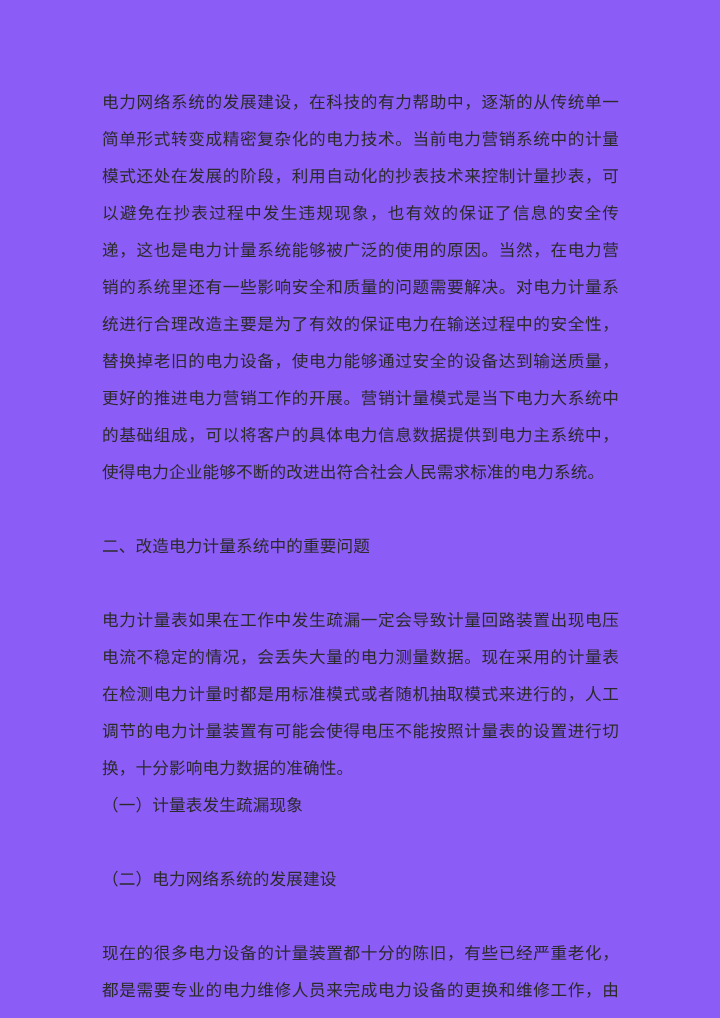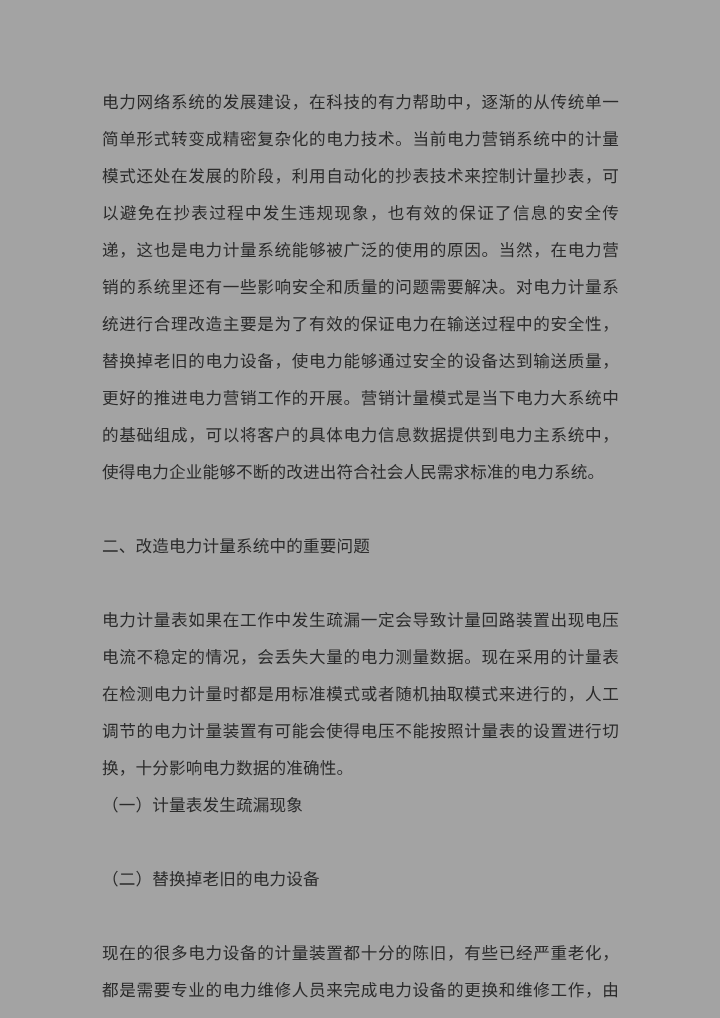--- a/index.html
+++ b/index.html
@@ -15,21 +15,21 @@
     overflow: hidden;
     font-family: "DejaVu Serif", "Liberation Serif", serif;
   }
 
   #page {
     position: absolute;
     left: 0;
     top: 0;
     width: 720px;
     height: 1018px;
-    background: #a3a3a3;
+    background: #8b5cf6;
   }
 
   #content {
     position: absolute;
     left: 102px;
     top: 84px;
     width: 517px;
   }
 
   .para {
@@ -75,20 +75,20 @@
     <p class="para heading">二、改造电力计量系统中的重要问题</p>
 
     <div class="spacer-blank"></div>
 
     <p class="para body">电力计量表如果在工作中发生疏漏一定会导致计量回路装置出现电压电流不稳定的情况，会丢失大量的电力测量数据。现在采用的计量表在检测电力计量时都是用标准模式或者随机抽取模式来进行的，人工调节的电力计量装置有可能会使得电压不能按照计量表的设置进行切换，十分影响电力数据的准确性。</p>
 
     <p class="para heading">（一）计量表发生疏漏现象</p>
 
     <div class="spacer-blank"></div>
 
-    <p class="para heading">（二）替换掉老旧的电力设备</p>
+    <p class="para heading">（二）电力网络系统的发展建设</p>
 
     <div class="spacer-blank"></div>
 
     <p class="para body">现在的很多电力设备的计量装置都十分的陈旧，有些已经严重老化，都是需要专业的电力维修人员来完成电力设备的更换和维修工作，由于没有自动警示的提醒功能，使得多数的电力计量设备都不能及时的得到更新养护。电力用户的不断增加也使得人工操作模式逐渐的满足不了社会人民的需求，电力营销工作</p>
 
   </div>
 </div>
 
 </body></html>

